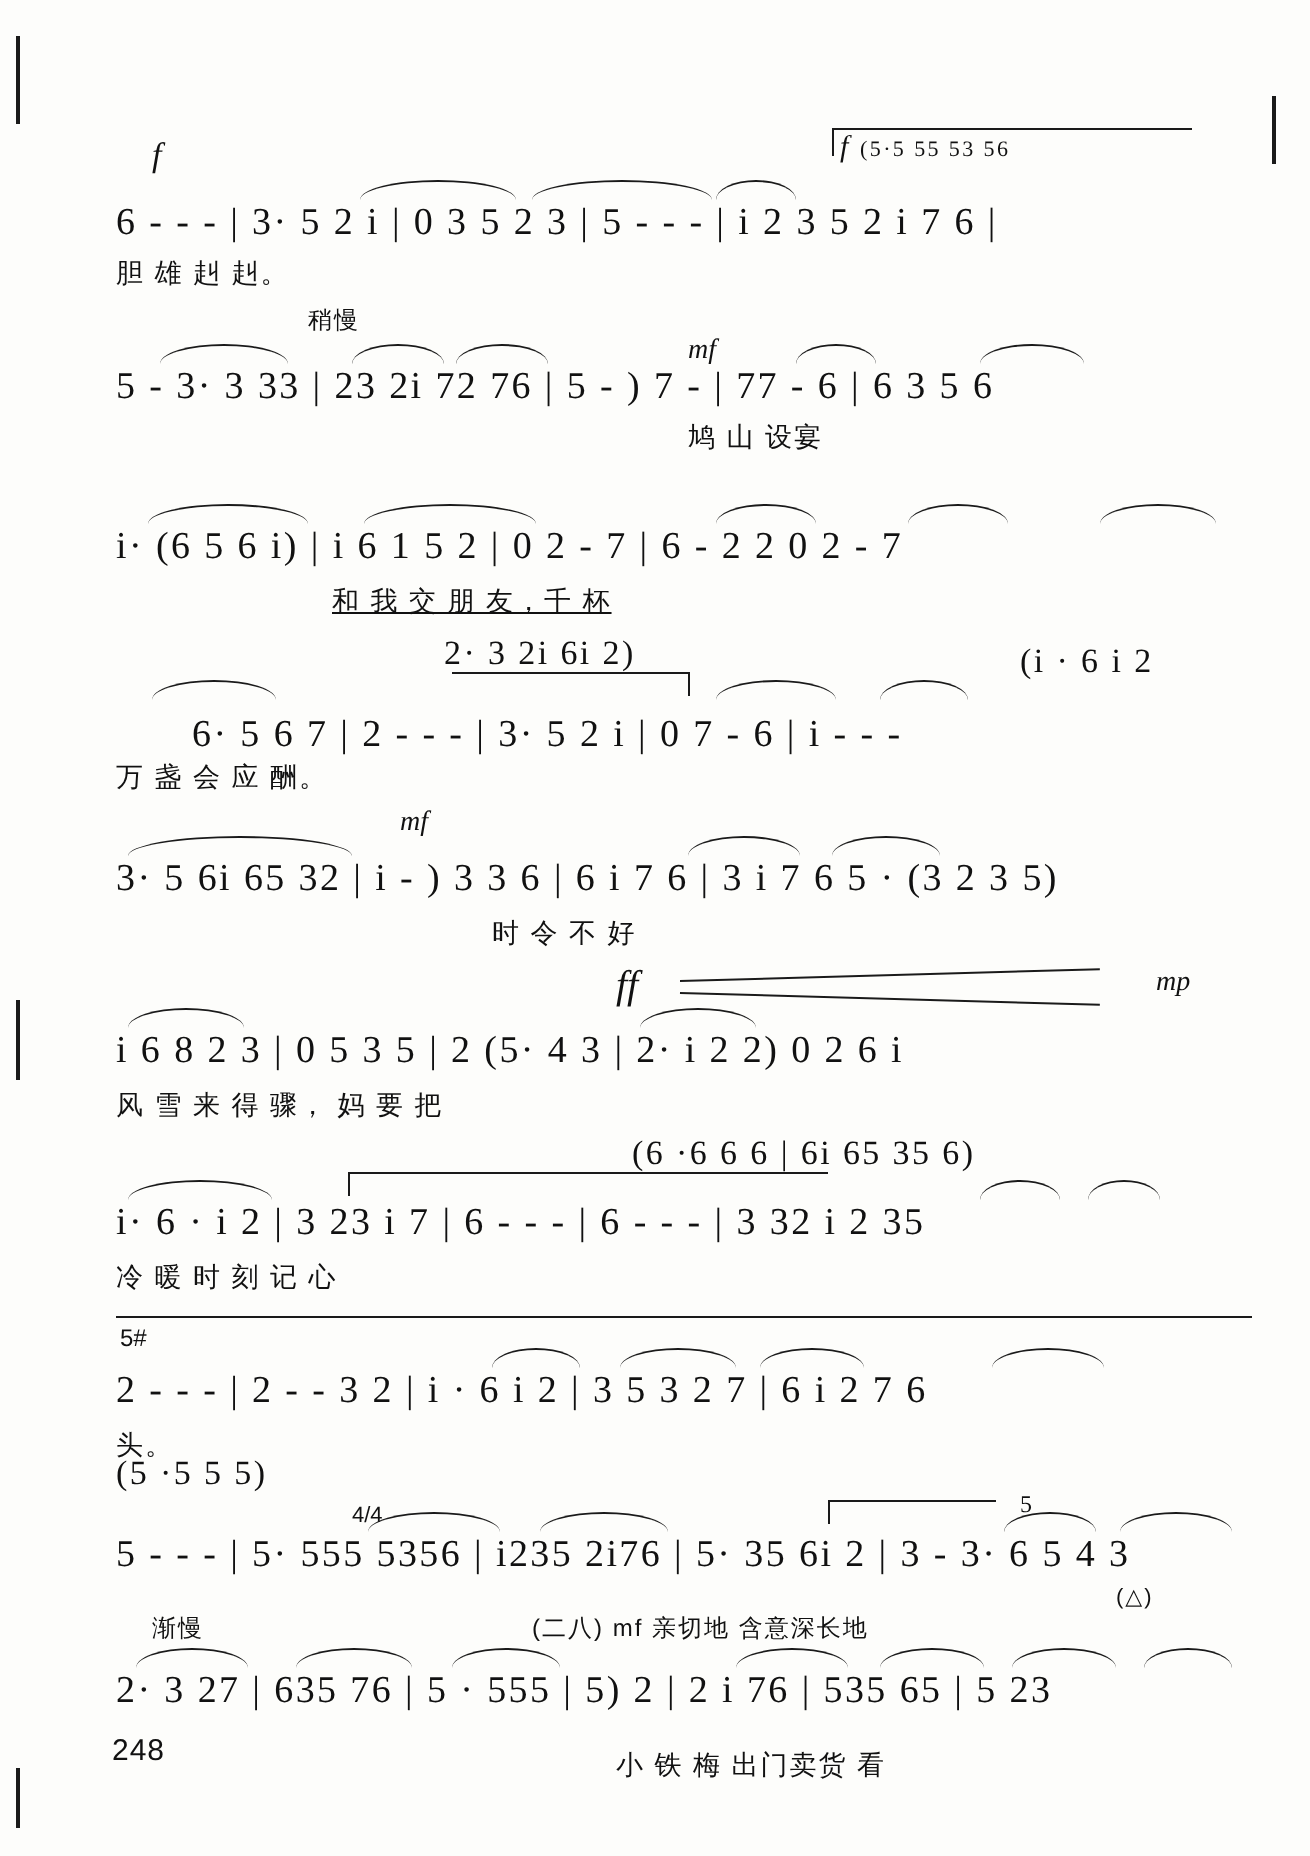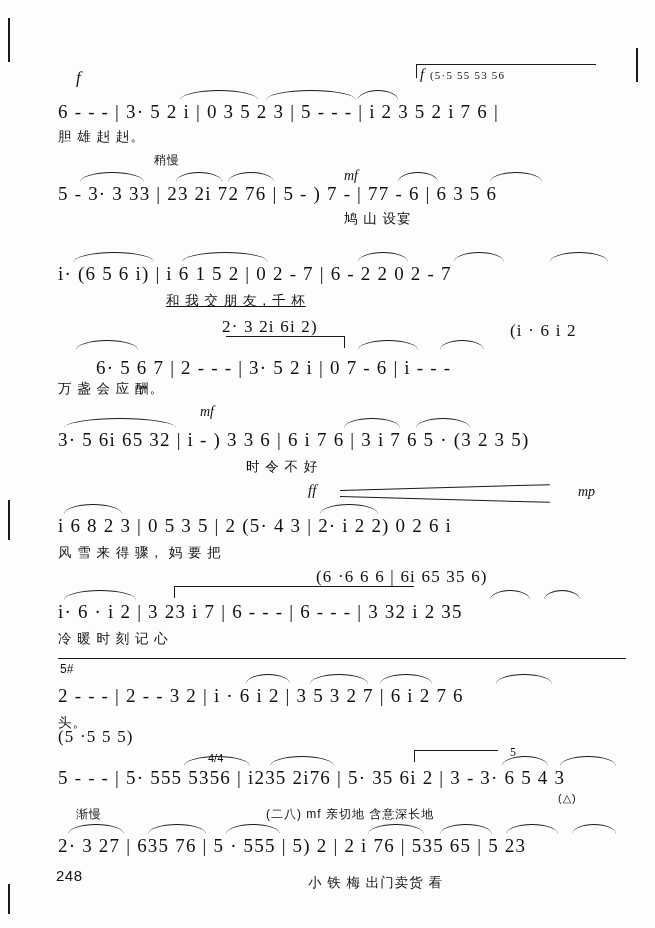--- a/index.html
+++ b/index.html
@@ -144,21 +144,21 @@
     <div class="marks" style="position:absolute;left:142px;top:0px;font-size:14px;">mf</div>
     <div class="slurline" style="left:6px;top:14px;width:112px;"></div>
     <div class="slurline" style="left:286px;top:14px;width:56px;"></div>
     <div class="slurline" style="left:358px;top:14px;width:54px;"></div>
 
     <div class="notes" style="position:absolute;left:0px;top:26px;">3· 5 6i 65 32 | i - ) 3 3 6 | 6 i 7 6 | 3 i 7 6 5 · (3 2 3 5)</div>
     <div class="lyrics" style="position:absolute;left:188px;top:54px;">时 令            不 好</div>
   </div>
 
   <div class="system" style="top:482px;">
-    <div class="marks" style="position:absolute;left:250px;top:0px;font-size:15px;">ff</div>
+    <div class="marks" style="position:absolute;left:250px;top:0px;font-size:20px;">ff</div>
     <div class="marks" style="position:absolute;left:520px;top:2px;font-size:14px;">mp</div>
     <div class="cresc" style="left:282px;top:8px;width:210px;height:8px;"></div>
 
     <div class="slurline" style="left:6px;top:22px;width:58px;"></div>
     <div class="slurline" style="left:262px;top:22px;width:58px;"></div>
 
     <div class="notes" style="position:absolute;left:0px;top:34px;">i 6 8 2 3 | 0 5 3 5 | 2 (5· 4 3 | 2· i 2 2) 0 2 6 i</div>
     <div class="lyrics" style="position:absolute;left:0px;top:62px;">风 雪     来  得 骤，          妈 要 把</div>
   </div>
 
@@ -185,21 +185,21 @@
 
     <div class="notes" style="position:absolute;left:0px;top:34px;">2 - - - | 2 - - 3 2 | i · 6 i 2 | 3 5 3 2 7 | 6 i 2 7 6</div>
     <div class="lyrics" style="position:absolute;left:0px;top:62px;">头。</div>
   </div>
 
   <div class="system" style="top:728px;">
     <div class="notes" style="position:absolute;left:0px;top:0px;font-size:17px;">(5 ·5 5 5)</div>
     <div class="notes" style="position:absolute;left:452px;top:18px;font-size:12px;">5</div>
     <div class="hline" style="left:356px;top:22px;width:84px;"></div>
     <div class="vline" style="left:356px;top:22px;height:12px;"></div>
-    <div class="marks cn-mark" style="position:absolute;left:118px;top:24px;font-size:11px;margin-left:32px;">4/4</div>
+    <div class="marks cn-mark" style="position:absolute;left:118px;top:24px;font-size:11px;">4/4</div>
 
     <div class="slurline" style="left:126px;top:28px;width:66px;"></div>
     <div class="slurline" style="left:212px;top:28px;width:64px;"></div>
     <div class="slurline" style="left:444px;top:28px;width:46px;"></div>
     <div class="slurline" style="left:502px;top:28px;width:56px;"></div>
 
     <div class="notes" style="position:absolute;left:0px;top:40px;">5 - - - | 5· 555 5356 | i235 2i76 | 5· 35 6i 2 | 3 - 3· 6 5 4 3</div>
     <div class="lyrics" style="position:absolute;left:500px;top:64px;font-size:11px;">(△)</div>
   </div>
 

